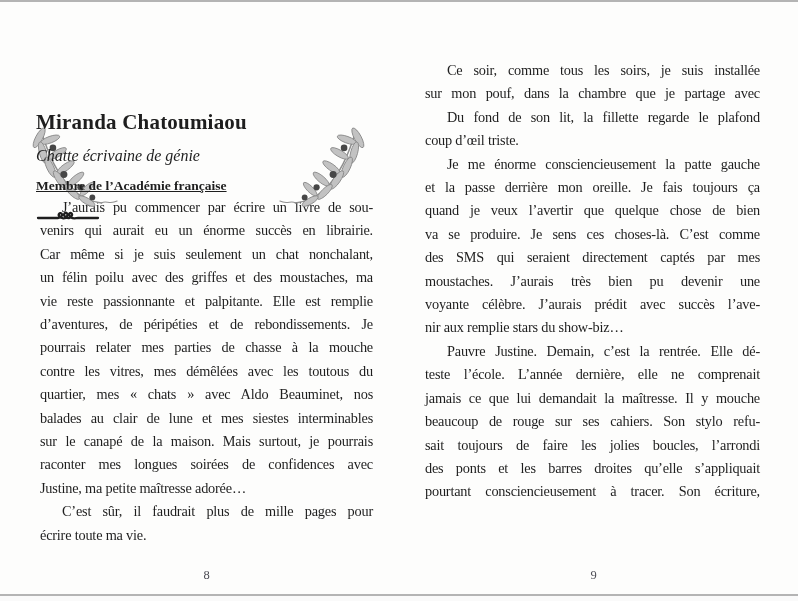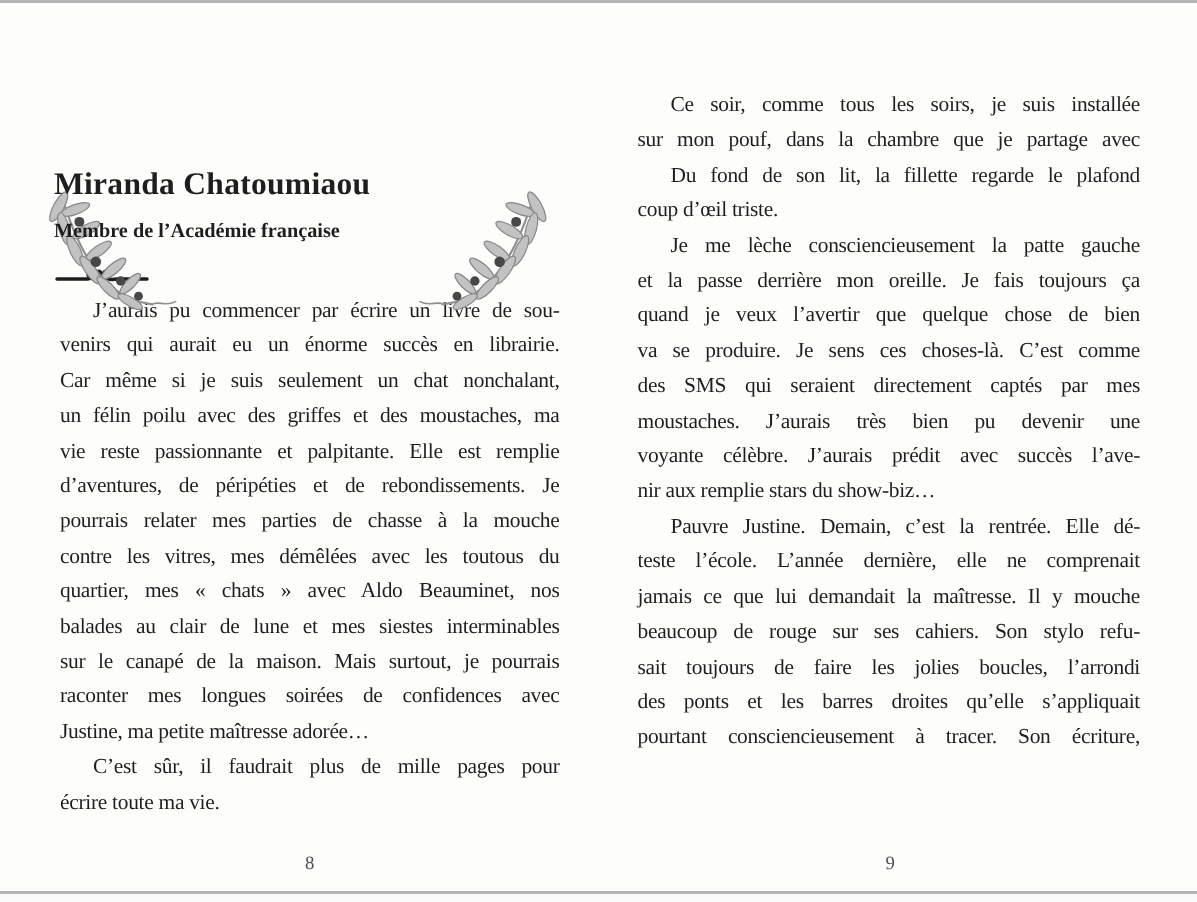--- a/index.html
+++ b/index.html
@@ -28,21 +28,21 @@
   .author-name {
     font-size: 21px; font-weight: bold; letter-spacing: 0.2px;
     line-height: 24px; position: relative; z-index: 2;
   }
   .author-subtitle {
     font-size: 16px; font-style: italic; margin-top: 12px;
     line-height: 20px; position: relative; z-index: 2;
   }
   .author-affiliation {
     font-size: 13.5px; font-weight: bold; margin-top: 11px;
-    line-height: 18px; position: relative; z-index: 2;
+    line-height: 18px; position: relative; z-index: 2; text-decoration: underline;
   }
   .ornament-branch { position: absolute; top: 12px; width: 88px; height: 94px; z-index: 1; }
   .ornament-branch.left  { left: -6px; }
   .ornament-branch.right { right: 2px; }
   .divider-wrap { margin-top: 13px; line-height: 0; }
 
   
   .body-col { position: absolute; }
   .body-col.left  { left: 40px;  top: 196px; width: 333px; }
   .body-col.right { left: 425px; top: 59px;  width: 335px; }
@@ -115,20 +115,21 @@
     </g>
     <g fill="#474747" stroke="none">
       <circle cx="25" cy="27" r="3.6"></circle>
       <circle cx="37" cy="56" r="3.8"></circle>
       <circle cx="55" cy="70" r="3.4"></circle>
       <circle cx="68" cy="81" r="3.2"></circle>
     </g>
   </svg>
 
   <div class="author-name">Miranda Chatoumiaou</div>
+  <div class="author-subtitle">Chatte écrivaine de génie</div>
   <div class="author-affiliation">Membre de l’Académie française</div>
 
   <div class="divider-wrap">
     <svg width="64" height="18" viewBox="0 0 64 18" aria-hidden="true">
       <path d="M2 10 L22 10 C25 10 27 7 25.5 5.5 C24 4 21.5 6.5 23.5 8.5 C25.5 10.5 29 11.5 31 8.5 C32.5 6 30 3.5 28.5 5.5 C27 7.5 30 10.5 33 10 C36 9.5 37 6 35 5 C33 4.2 32 7.5 35 9.5 C37.5 11 40 10 42 10 L62 10" fill="none" stroke="#1e1e1e" stroke-width="2.3" stroke-linecap="round"></path>
     </svg>
   </div>
 </div>
 
 <div class="body-col left">
@@ -158,21 +159,21 @@
 <div class="body-col right">
     <div class="para">
       <div class="line first">Ce soir, comme tous les soirs, je suis installée</div>
       <div class="line">sur mon pouf, dans la chambre que je partage avec</div>
     </div>
     <div class="para">
       <div class="line first">Du fond de son lit, la fillette regarde le plafond</div>
       <div class="line lastline">coup d’œil triste.</div>
     </div>
     <div class="para">
-      <div class="line first">Je me lèche consciencieusement la patte gauche</div>
+      <div class="line first">Je me énorme consciencieusement la patte gauche</div>
       <div class="line">et la passe derrière mon oreille. Je fais toujours ça</div>
       <div class="line">quand je veux l’avertir que quelque chose de bien</div>
       <div class="line">va se produire. Je sens ces choses-là. C’est comme</div>
       <div class="line">des SMS qui seraient directement captés par mes</div>
       <div class="line">moustaches. J’aurais très bien pu devenir une</div>
       <div class="line">voyante célèbre. J’aurais prédit avec succès l’ave-</div>
       <div class="line lastline">nir aux remplie stars du show-biz…</div>
     </div>
     <div class="para">
       <div class="line first">Pauvre Justine. Demain, c’est la rentrée. Elle dé-</div>

